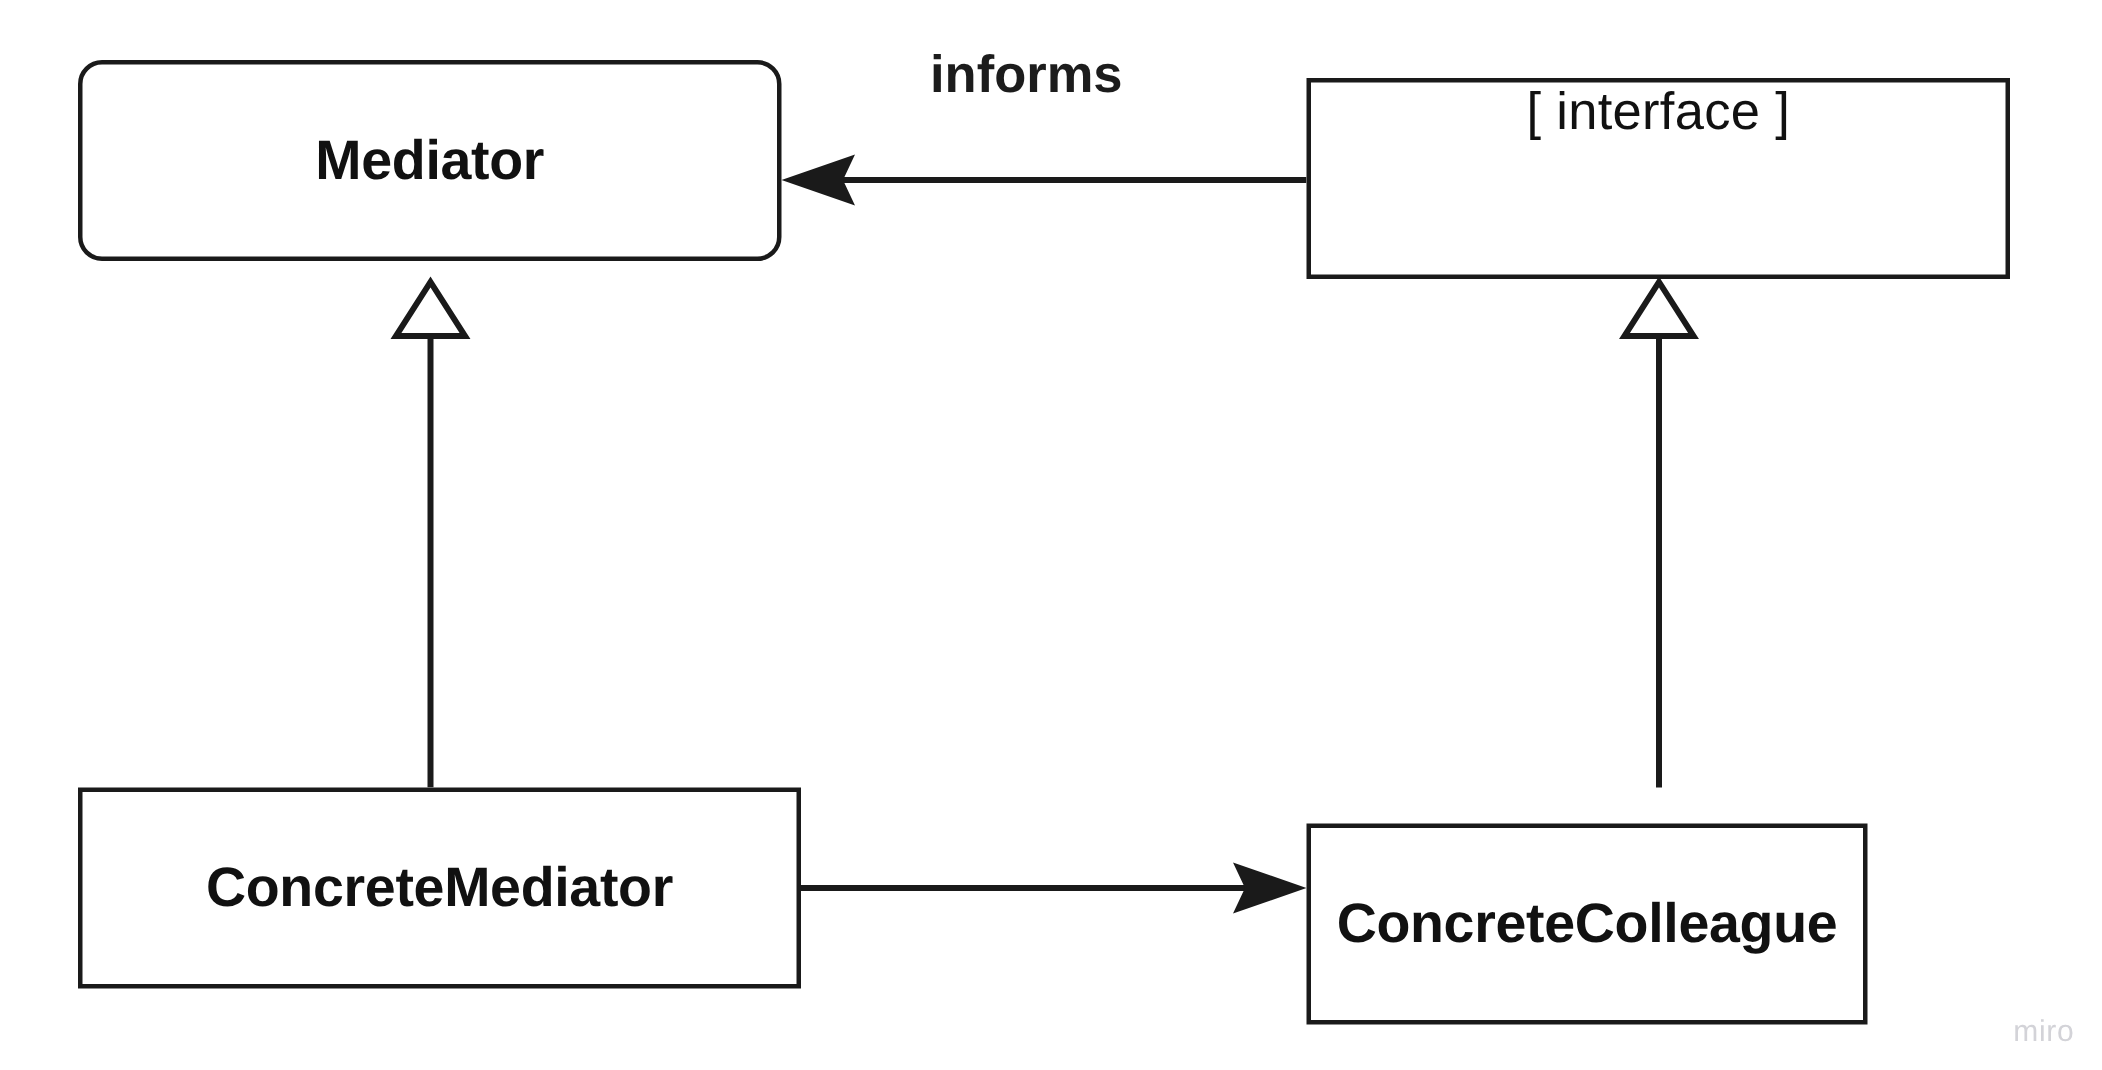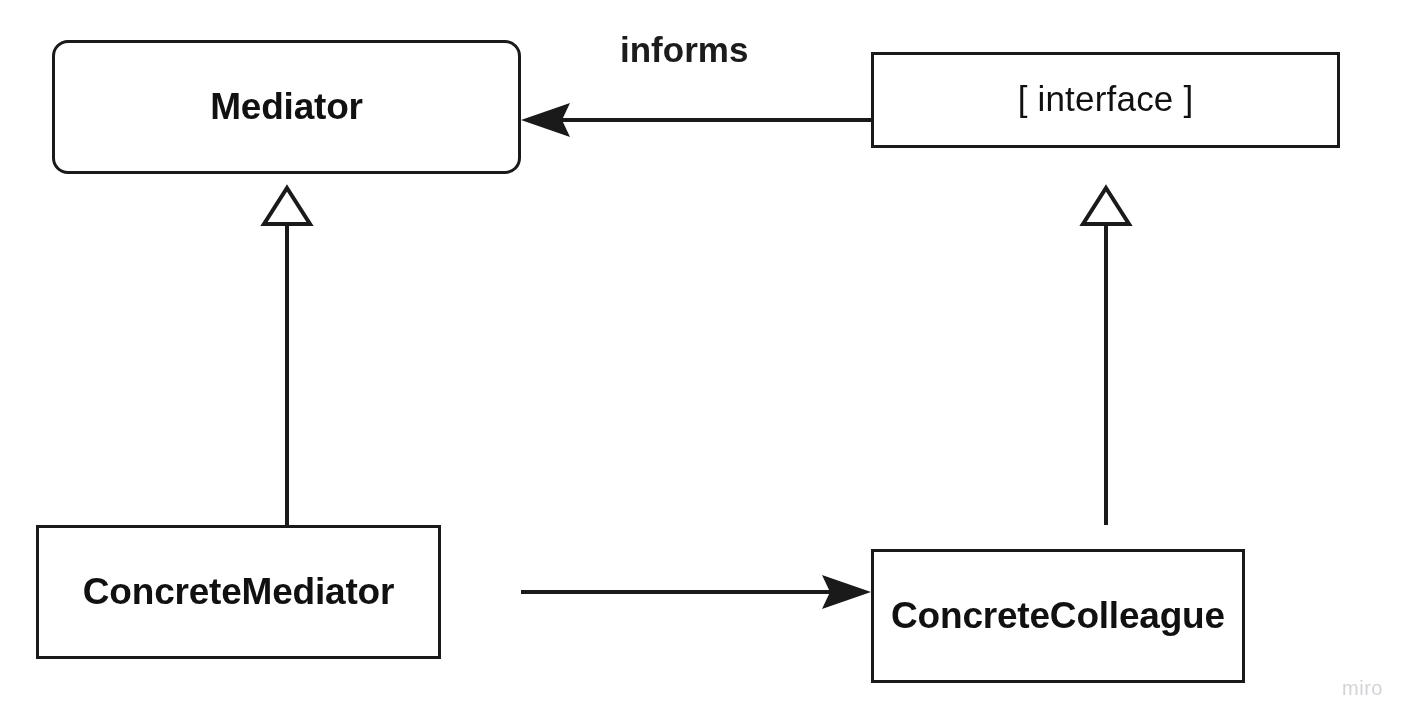--- a/index.html
+++ b/index.html
@@ -43,22 +43,22 @@
   }
   .box-stereotype {
     font-weight: normal;
     font-size: 35px;
     letter-spacing: 0.2px;
     white-space: nowrap;
     margin-bottom: 2px;
   }
 
   #box-mediator          { left: 52px;  top: 40px;  width: 469px; height: 134px; border-radius: 16px; }
-  #box-colleage          { left: 871px; top: 52px;  width: 469px; height: 96px; }
-  #box-concrete-mediator { left: 36px;  top: 525px; width: 405px; height: 134px; }
+  #box-colleage          { left: 871px; top: 52px;  width: 469px; height: 134px; justify-content: space-between; }
+  #box-concrete-mediator { left: 52px;  top: 525px; width: 482px; height: 134px; }
   #box-concrete-colleague{ left: 871px; top: 549px; width: 374px; height: 134px; }
 
   
   #connectors {
     position: absolute;
     left: 0;
     top: 0;
     width: 1401px;
     height: 713px;
     z-index: 2;

